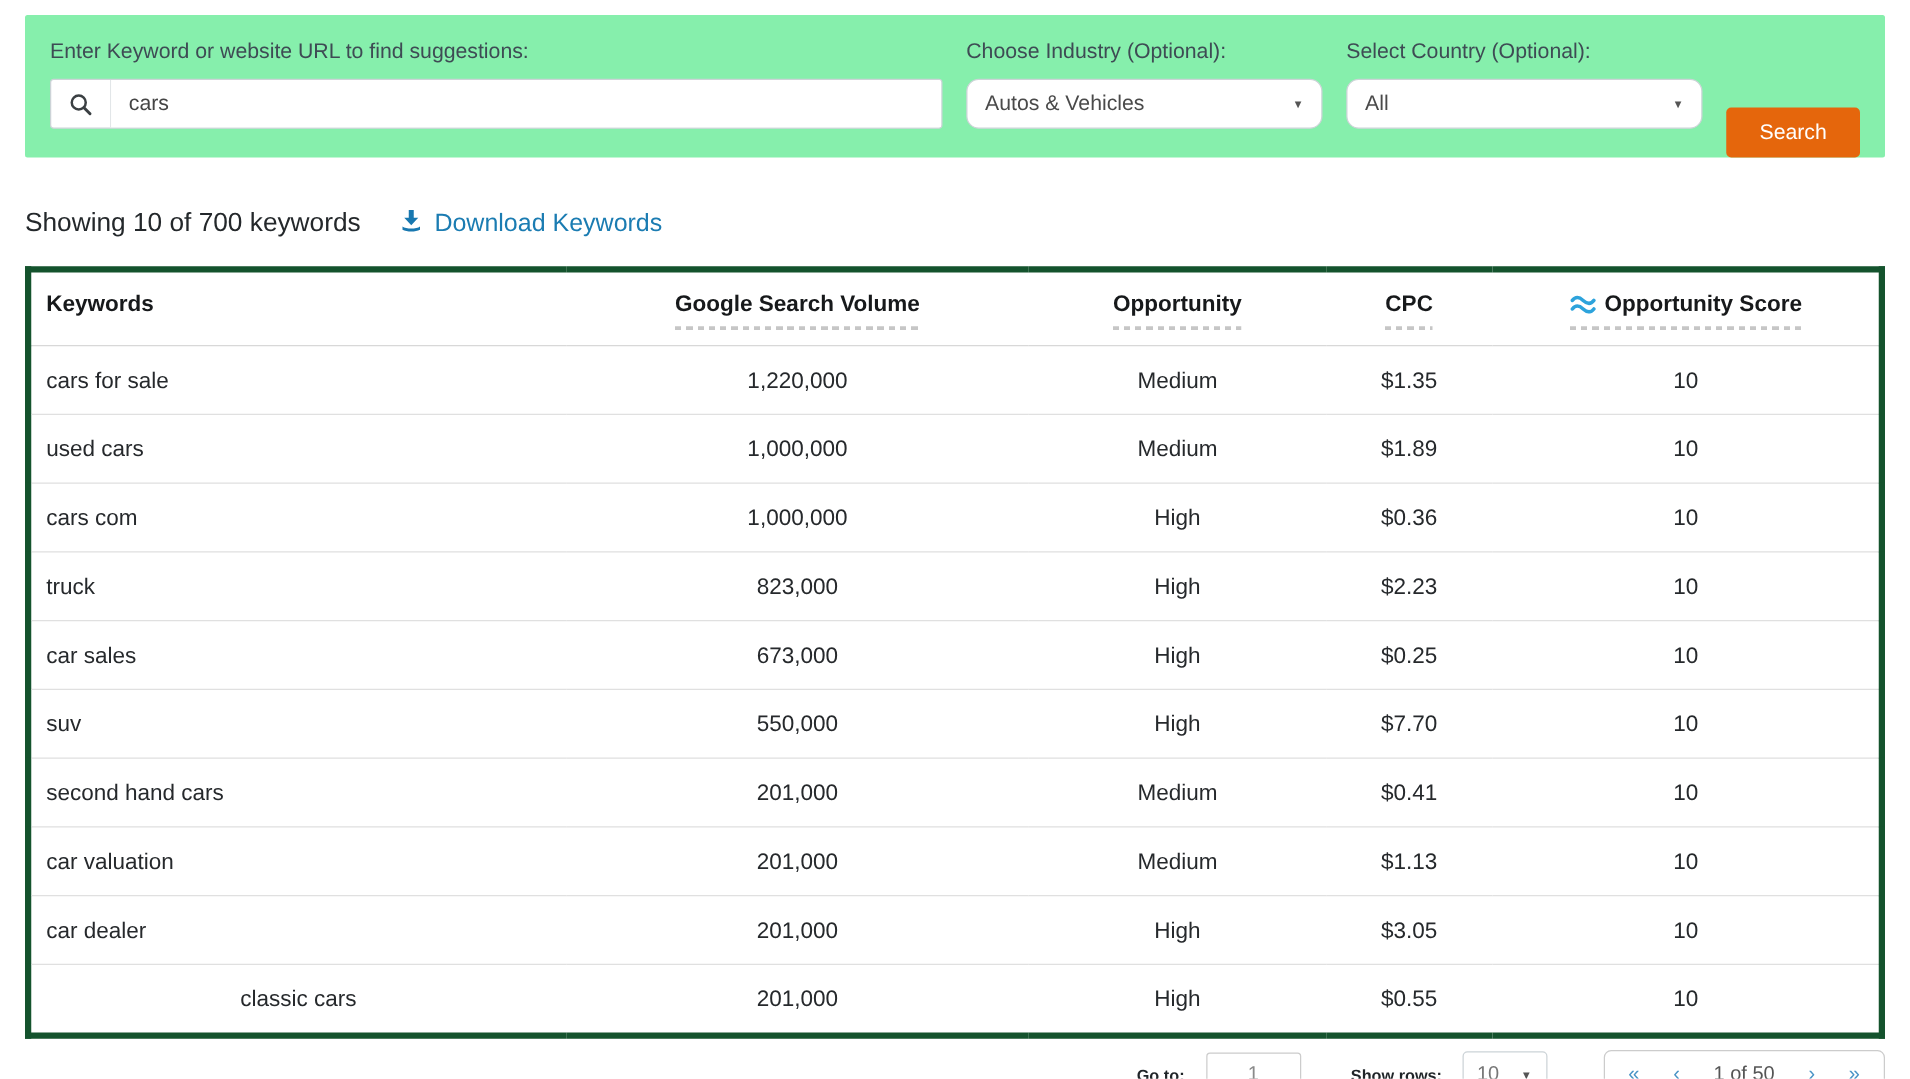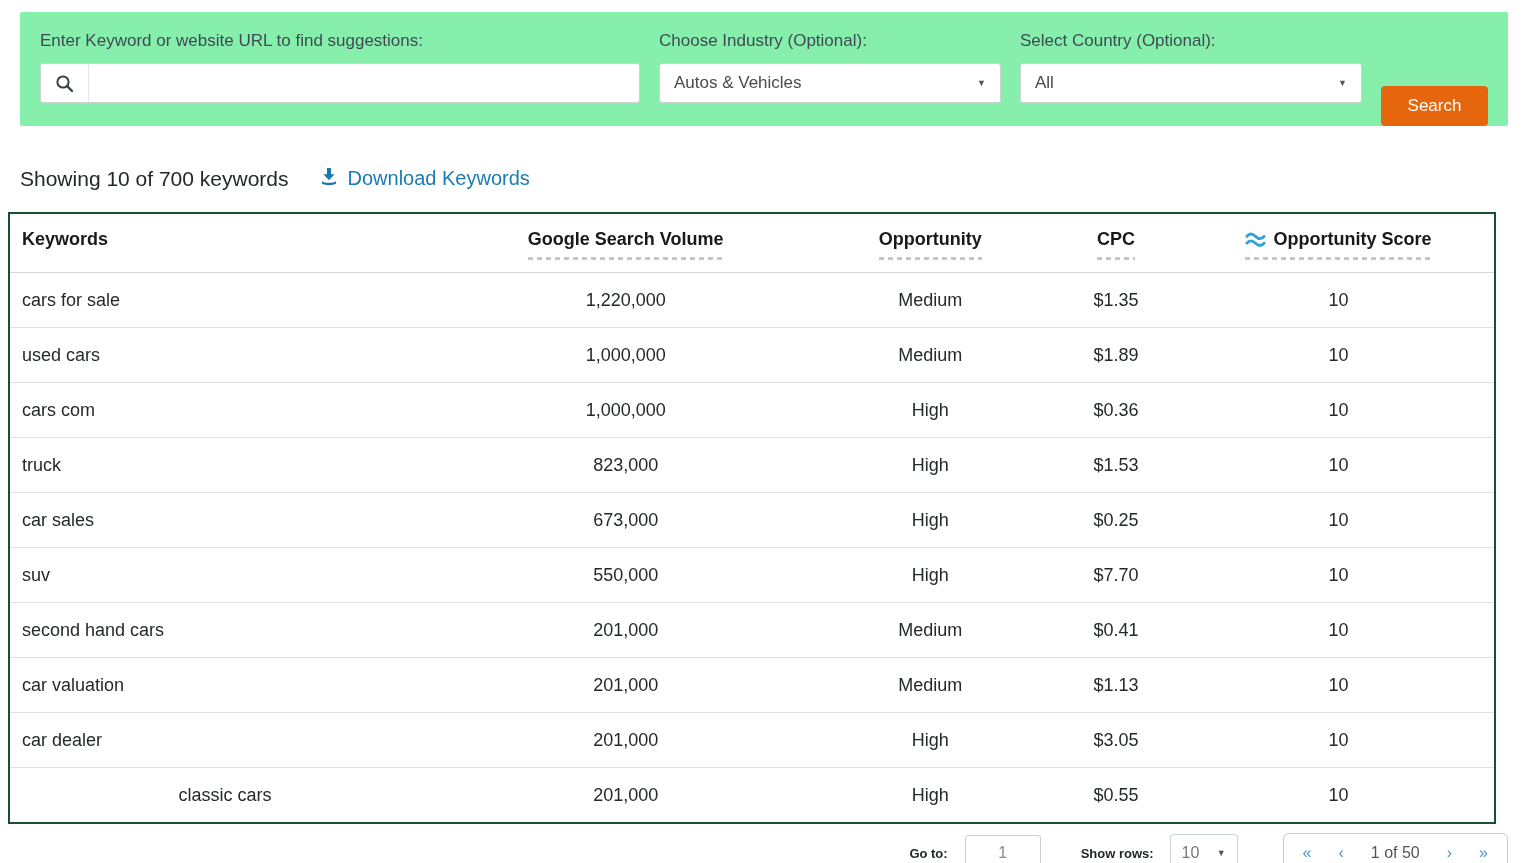--- a/index.html
+++ b/index.html
@@ -5,21 +5,21 @@
   * { box-sizing: border-box; margin: 0; padding: 0; }
   html,body { width: 1528px; height: 863px; background: #ffffff; overflow: hidden;
               font-family: "Liberation Sans", sans-serif; }
 
   
   .search-panel { margin: 12px 20px 0; height: 114px; background: #86efac;
                   padding: 19px 20px 0; display: flex; gap: 19px; border-radius: 2px; }
   .field { display: flex; flex-direction: column; }
   .field label { font-size: 17px; color: #3e4b54; margin-bottom: 12px; white-space: nowrap; }
   .field-keyword { flex: 1 1 auto; }
-  .field-industry .select, .field-country .select { width: 342px; }
+  .field-industry .select, .field-country .select { width: 285px; border-radius: 10px; }
 
   .search-input-wrap { display: flex; height: 40px; background: #fff;
                        border: 1px solid #ccd3d7; border-radius: 3px; overflow: hidden; }
   .search-icon-box { width: 48px; display: flex; align-items: center; justify-content: center;
                      border-right: 1px solid #e2e6e8; flex: 0 0 48px; }
   .keyword-input { border: none; outline: none; flex: 1; font-size: 17px; padding: 0 14px;
                    color: #444; font-family: "Liberation Sans", sans-serif; }
 
   .select { height: 40px; background: #fff; border: 1px solid #ccd3d7; border-radius: 3px;
             display: flex; align-items: center; justify-content: space-between;
@@ -30,22 +30,22 @@
                 background: #e5660c; color: #fff; border: none; border-radius: 4px;
                 font-size: 17px; cursor: pointer; font-family: "Liberation Sans", sans-serif; }
 
   
   .results-bar { margin: 40px 20px 21px; display: flex; align-items: center; gap: 30px; }
   .showing-text { font-size: 21px; color: #24282b; }
   .download-link { display: inline-flex; align-items: center; gap: 9px; font-size: 20px;
                    color: #1b7cb2; text-decoration: none; cursor: pointer; }
 
   
-  table { width: 1488px; margin: 0 8px; border-collapse: collapse; table-layout: fixed;
-          border: 2px solid #14532d; }
+  table { width: 1488px; margin: 0 20px; border-collapse: collapse; table-layout: fixed;
+          border: 5px solid #14532d; }
   col.c0 { width: 29%; } col.c1 { width: 25%; } col.c2 { width: 16%; }
   col.c3 { width: 9%; }  col.c4 { width: 21%; }
   th { padding: 13px 12px 12px; font-size: 18px; font-weight: bold; color: #17191b;
        border-bottom: 1px solid #d8d8d8; line-height: 24px; }
   td { padding: 15px 12px; font-size: 18px; color: #26292c; line-height: 24px;
        border-bottom: 1px solid #e0e0e0; }
   .th-inner { display: inline-block; position: relative; padding-bottom: 9px; }
   .th-inner.underlined::after { content: ""; position: absolute; left: 0; right: 0; bottom: 0;
        height: 3px;
        background: repeating-linear-gradient(to right, #c6c6c6 0 5px, transparent 5px 9px); }
@@ -71,20 +71,21 @@
 <div class="search-panel">
   <div class="field field-keyword">
     <label>Enter Keyword or website URL to find suggestions:</label>
     <div class="search-input-wrap">
       <span class="search-icon-box">
         <svg width="19" height="19" viewBox="0 0 19 19">
           <circle cx="8" cy="8" r="5.6" fill="none" stroke="#3b4043" stroke-width="2"></circle>
           <line x1="12.2" y1="12.2" x2="17" y2="17" stroke="#3b4043" stroke-width="2.4" stroke-linecap="round"></line>
         </svg>
       </span>
+      <input class="keyword-input" type="text" value="cars" style="">
     </div>
   </div>
 
   <div class="field field-industry">
     <label>Choose Industry (Optional):</label>
     <div class="select">
       <span>Autos &amp; Vehicles</span>
       <span class="caret">▼</span>
     </div>
   </div>
@@ -152,21 +153,21 @@
         <td style="text-align: left;">cars com</td>
         <td style="text-align: center;">1,000,000</td>
         <td style="text-align: center;">High</td>
         <td style="text-align: center;">$0.36</td>
         <td style="text-align: center;">10</td>
       </tr>
       <tr>
         <td style="text-align: left;">truck</td>
         <td style="text-align: center;">823,000</td>
         <td style="text-align: center;">High</td>
-        <td style="text-align: center;">$1.53</td>
+        <td style="text-align: center;">$2.23</td>
         <td style="text-align: center;">10</td>
       </tr>
       <tr>
         <td style="text-align: left;">car sales</td>
         <td style="text-align: center;">673,000</td>
         <td style="text-align: center;">High</td>
         <td style="text-align: center;">$0.25</td>
         <td style="text-align: center;">10</td>
       </tr>
       <tr>

